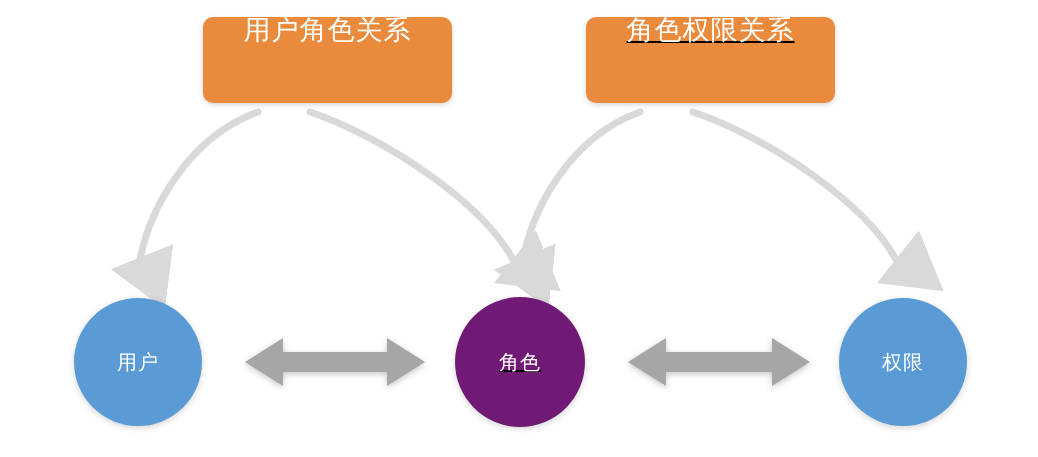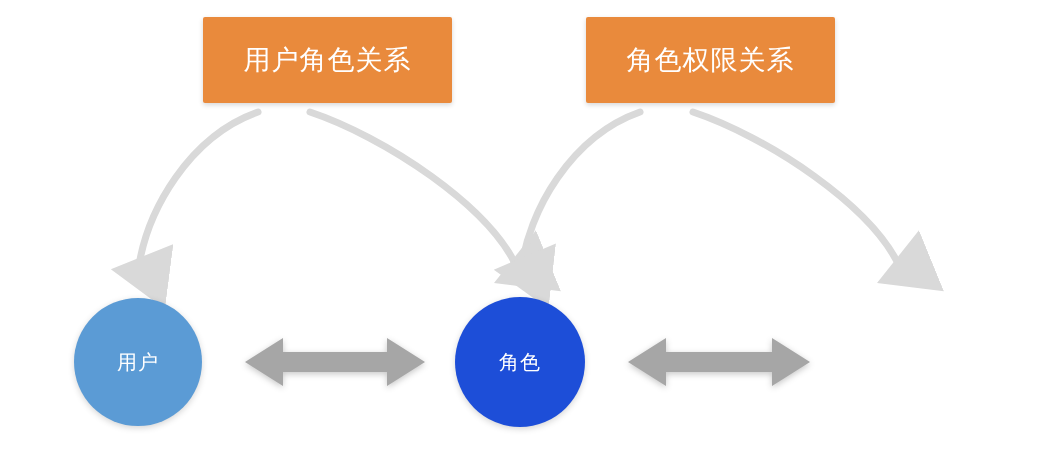--- a/index.html
+++ b/index.html
@@ -21,23 +21,22 @@
     position: absolute;
     left: 0;
     top: 0;
     width: 1038px;
     height: 457px;
     pointer-events: none;
   }
   .label-box {
     position: absolute;
     display: flex;
-    align-items: center;
     justify-content: center;
-    border-radius: 2px;
+    border-radius: 10px;
     box-shadow: 0 2px 5px rgba(0,0,0,0.16);
     box-sizing: border-box;
   }
   .label-box-text {
     color: #ffffff;
     font-size: 27px;
     letter-spacing: 1px;
     line-height: 1;
     white-space: nowrap;
   }
@@ -80,32 +79,35 @@
 
     <path d="M 640,112 C 572,136 528,210 521,272" fill="none" stroke="#D9D9D9" stroke-width="7" stroke-linecap="round" marker-end="url(#arc-head)"></path>
 
     <path d="M 693,112 C 765,136 875,206 902,272" fill="none" stroke="#D9D9D9" stroke-width="7" stroke-linecap="round" marker-end="url(#arc-head)"></path>
   </svg>
 
   <div class="label-box" style="left:203px; top:17px; width:249px; height:86px; background:#E98A3C;">
     <span class="label-box-text">用户角色关系</span>
   </div>
 
-  <div class="label-box" style="left:586px; top:17px; width:249px; height:86px; background:#E98A3C;">
+  <div class="label-box" style="left:586px; top:17px; width:249px; height:86px; background:#E98A3C;text-decoration:underline;">
     <span class="label-box-text">角色权限关系</span>
   </div>
 
   <div class="node-circle" style="left:74px; top:298px; width:128px; height:128px; background:#5B9BD5;">
     <span class="node-circle-text">用户</span>
   </div>
 
-  <div class="node-circle" style="left:455px; top:297px; width:130px; height:130px; background:#1d4ed8;">
+  <div class="node-circle" style="left:455px; top:297px; width:130px; height:130px; background:#701a75;text-decoration:underline;">
     <span class="node-circle-text">角色</span>
   </div>
 
+  <div class="node-circle" style="left:839px; top:298px; width:128px; height:128px; background:#5B9BD5;">
+    <span class="node-circle-text">权限</span>
+  </div>
 
   <svg class="bidir-arrow" style="left:245px; top:336px;" width="180" height="52" viewBox="0 0 180 52" xmlns="http://www.w3.org/2000/svg">
     <path d="M 0,26 L 38,2 L 38,16 L 142,16 L 142,2 L 180,26 L 142,50 L 142,36 L 38,36 L 38,50 Z" fill="#A6A6A6"></path>
   </svg>
 
   <svg class="bidir-arrow" style="left:628px; top:336px;" width="182" height="52" viewBox="0 0 182 52" xmlns="http://www.w3.org/2000/svg">
     <path d="M 0,26 L 38,2 L 38,16 L 144,16 L 144,2 L 182,26 L 144,50 L 144,36 L 38,36 L 38,50 Z" fill="#A6A6A6"></path>
   </svg>
 
 </div>

